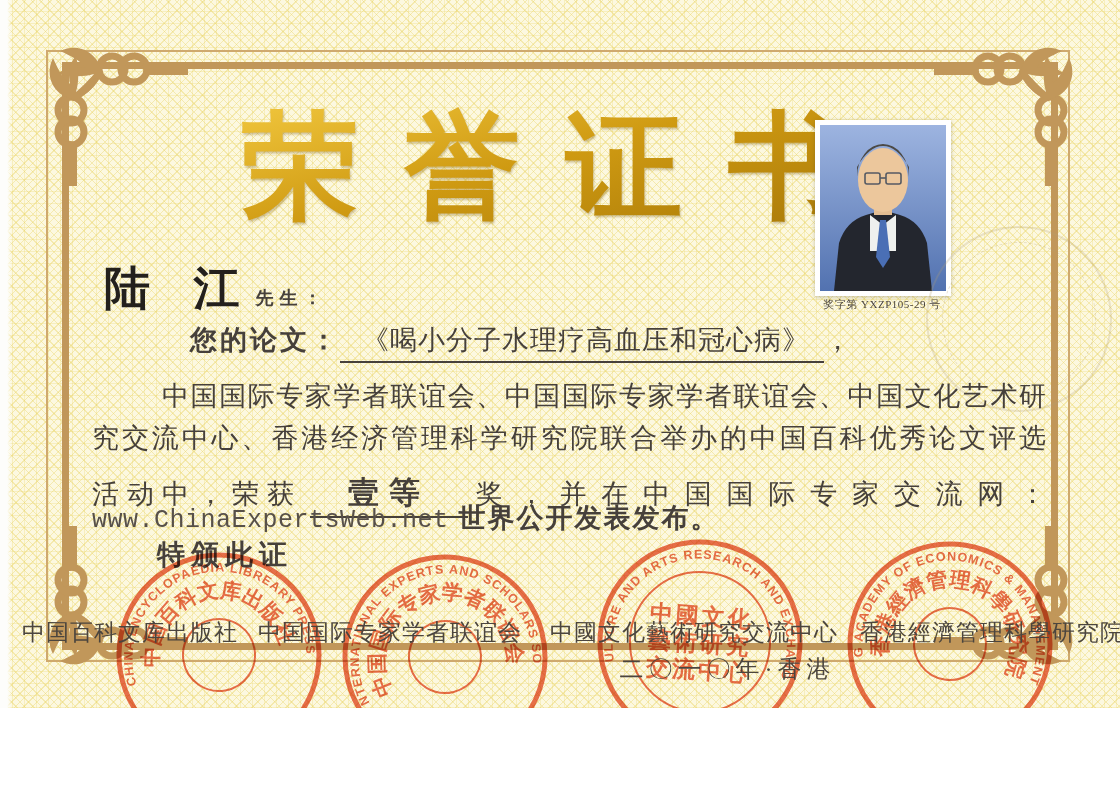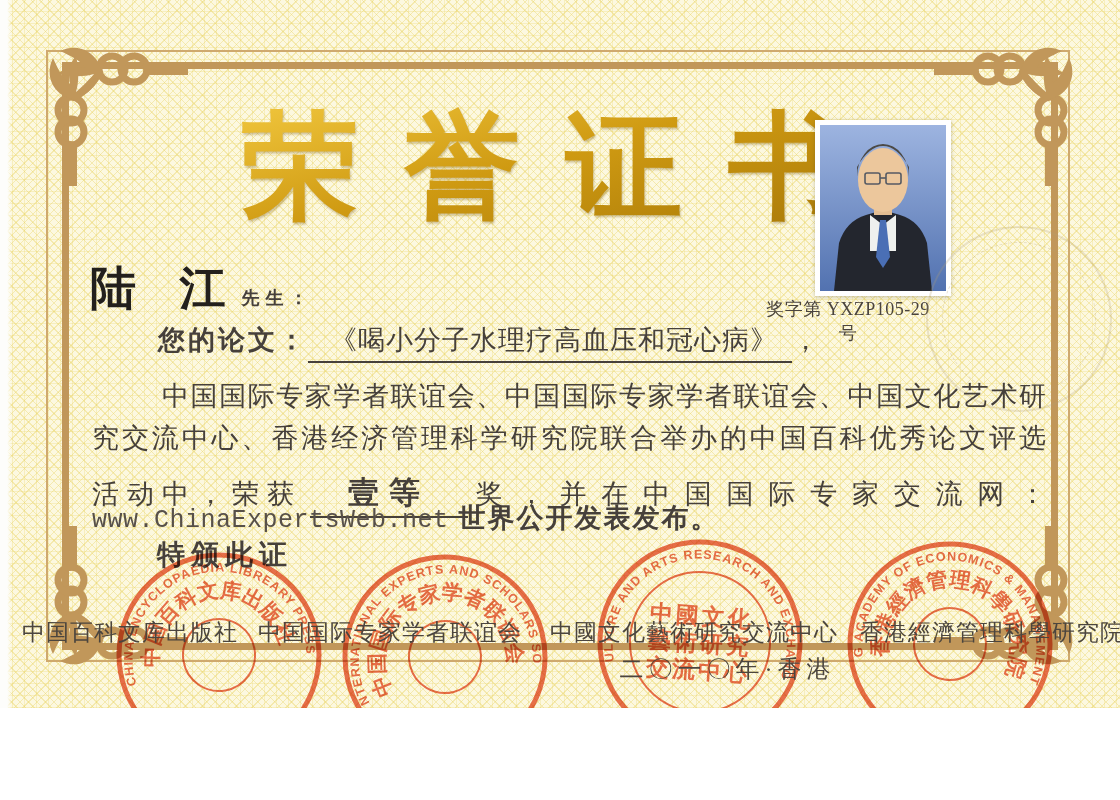--- a/index.html
+++ b/index.html
@@ -34,37 +34,37 @@
   .title{position:absolute;top:98px;left:242px;
     font-size:116px;font-weight:bold;letter-spacing:46px;line-height:1.2;
     background:linear-gradient(165deg,#eec33a 5%,#cf9a12 45%,#a87908 95%);
     -webkit-background-clip:text;background-clip:text;color:transparent;
     filter:drop-shadow(1px 2px 1px rgba(120,85,8,.35));white-space:nowrap;}
 
   
   .photo{position:absolute;top:120px;left:815px;width:126px;height:166px;
     background:#fff;padding:5px;box-shadow:0 1px 4px rgba(90,80,40,.35);}
   .photo svg{width:100%;height:100%;display:block;}
-  .photo-caption{position:absolute;top:297px;left:764px;width:168px;
-    text-align:center;font-size:18px;color:#4a443e;letter-spacing:.5px;}
+  .photo-caption{position:absolute;top:297px;left:798px;width:168px;
+    text-align:center;font-size:11px;color:#4a443e;letter-spacing:.5px;}
 
   .watermark{position:absolute;top:226px;left:926px;width:182px;height:182px;
     border-radius:50%;border:2px solid rgba(180,160,115,.25);}
   .watermark .inner{position:absolute;inset:14px;border-radius:50%;
     border:1px dashed rgba(180,160,115,.30);}
 
   
   .txt{color:#46403b;}
-  .name-row{position:absolute;top:258px;left:90px;display:flex;align-items:baseline;text-align:center;}
+  .name-row{position:absolute;top:258px;left:104px;display:flex;align-items:baseline;text-align:center;}
   .r-name{font-size:46px;font-weight:900;color:#23201d;letter-spacing:16px;
     font-family:"Liberation Serif",serif;}
   .r-suffix{font-size:18px;font-weight:bold;letter-spacing:6px;}
 
   .paper-row{position:absolute;top:322px;left:158px;display:flex;align-items:baseline;}
-  .p-label{font-size:27px;font-weight:bold;letter-spacing:3px;}
+  .p-label{font-size:27px;font-weight:bold;letter-spacing:3px;padding-left:32px;}
   .p-title{font-size:27px;border-bottom:2.5px solid #46403b;
     padding:0 14px 3px 22px;letter-spacing:1px;}
   .p-comma{font-size:27px;}
 
   .bline{position:absolute;font-size:27px;line-height:1.35;white-space:nowrap;}
   .just{text-align:justify;text-align-last:justify;white-space:normal;}
   .b1{top:378px;left:162px;width:884px;}
   .b2{top:420px;left:92px;width:954px;}
 
   .award-row{position:absolute;top:460px;left:92px;right:74px;

